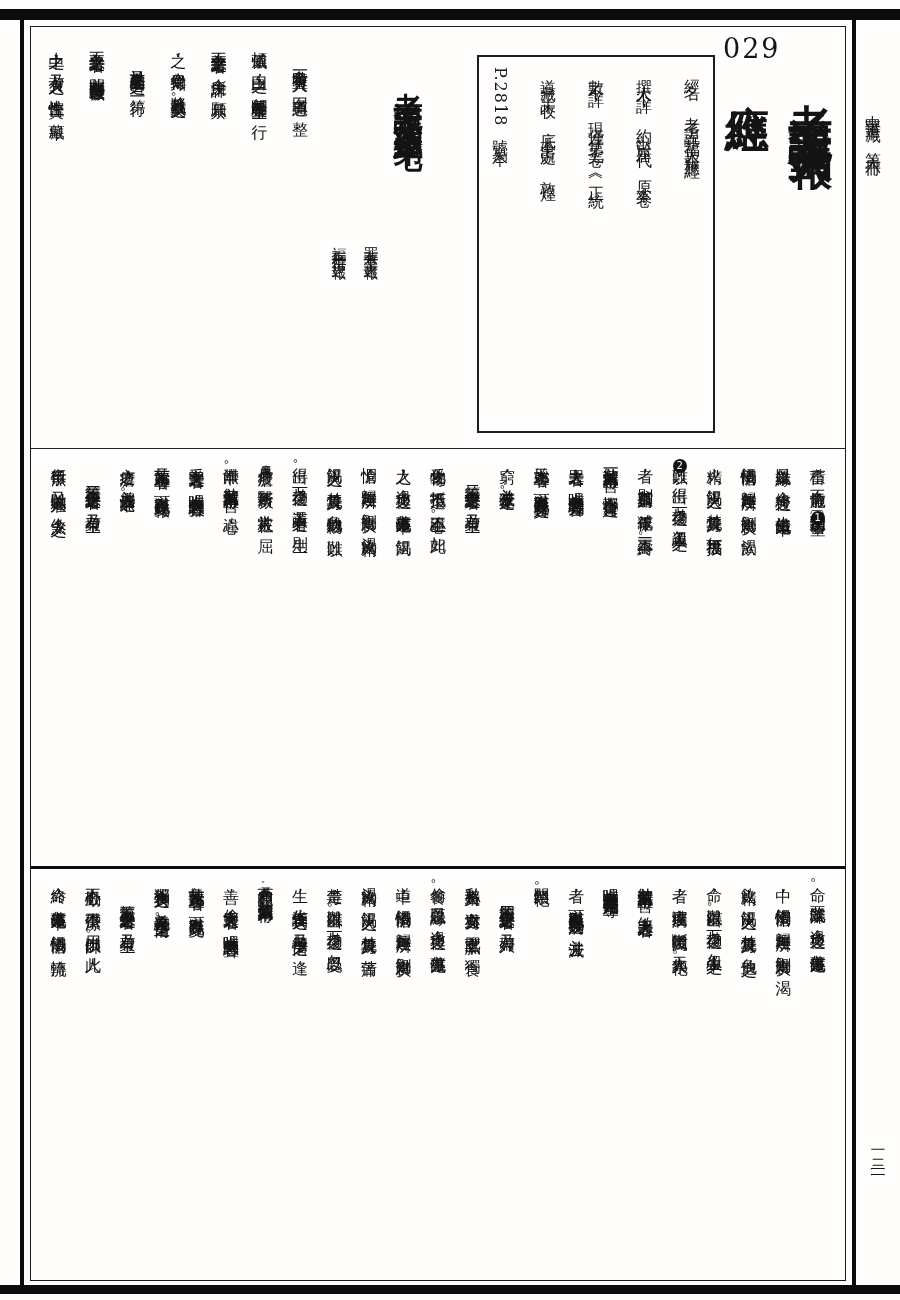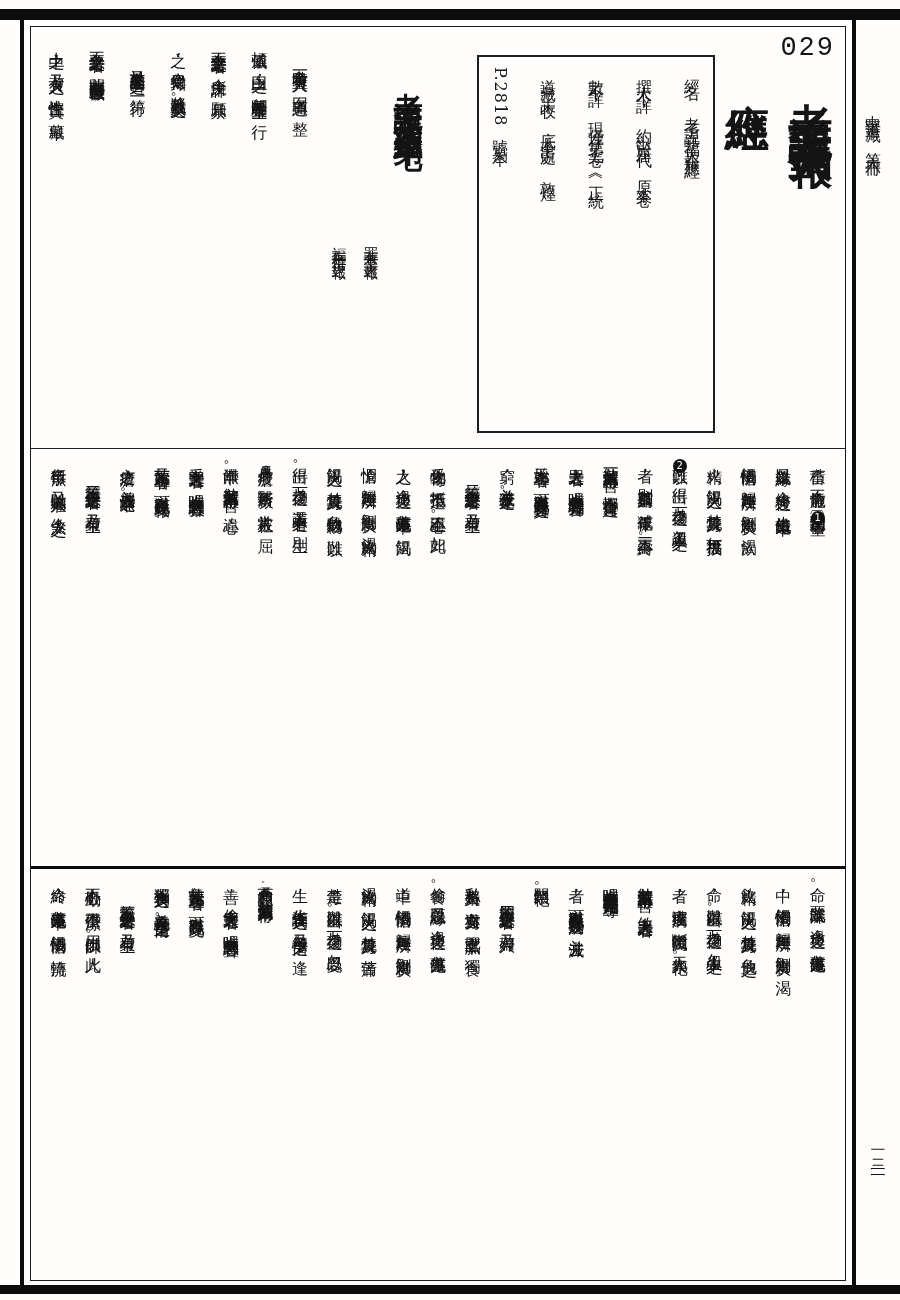--- a/index.html
+++ b/index.html
@@ -37,21 +37,21 @@
   .gloss{font-size:10px;letter-spacing:0;}
   .marker{
     display:inline-block;writing-mode:horizontal-tb;
     width:14px;height:14px;border-radius:50%;background:#111;color:#fff;
     font-size:10px;line-height:14px;text-align:center;letter-spacing:0;
     font-family:"DejaVu Sans", sans-serif;margin:2px 0;
   }
   .sideways{text-orientation:mixed;letter-spacing:1px;}
   
   .title-block{position:absolute;top:6px;right:10px;width:112px;}
-  .doc-code{font-size:27px;letter-spacing:2px;text-align:right;font-family:Liberation Mono, monospace;}
+  .doc-code{font-size:27px;letter-spacing:2px;text-align:left;}
   .title-cols{display:flex;flex-direction:row-reverse;justify-content:space-between;margin-top:5px;}
   .tcol{
     writing-mode:vertical-rl;text-orientation:upright;
     font-size:44px;font-weight:bold;letter-spacing:7px;line-height:1.1;
   }
   .colophon{
     position:absolute;left:446px;top:28px;width:238px;height:378px;
     border:2px solid #1d1d1d;box-sizing:border-box;padding:10px 13px;
     display:flex;flex-direction:row-reverse;justify-content:space-between;
   }

